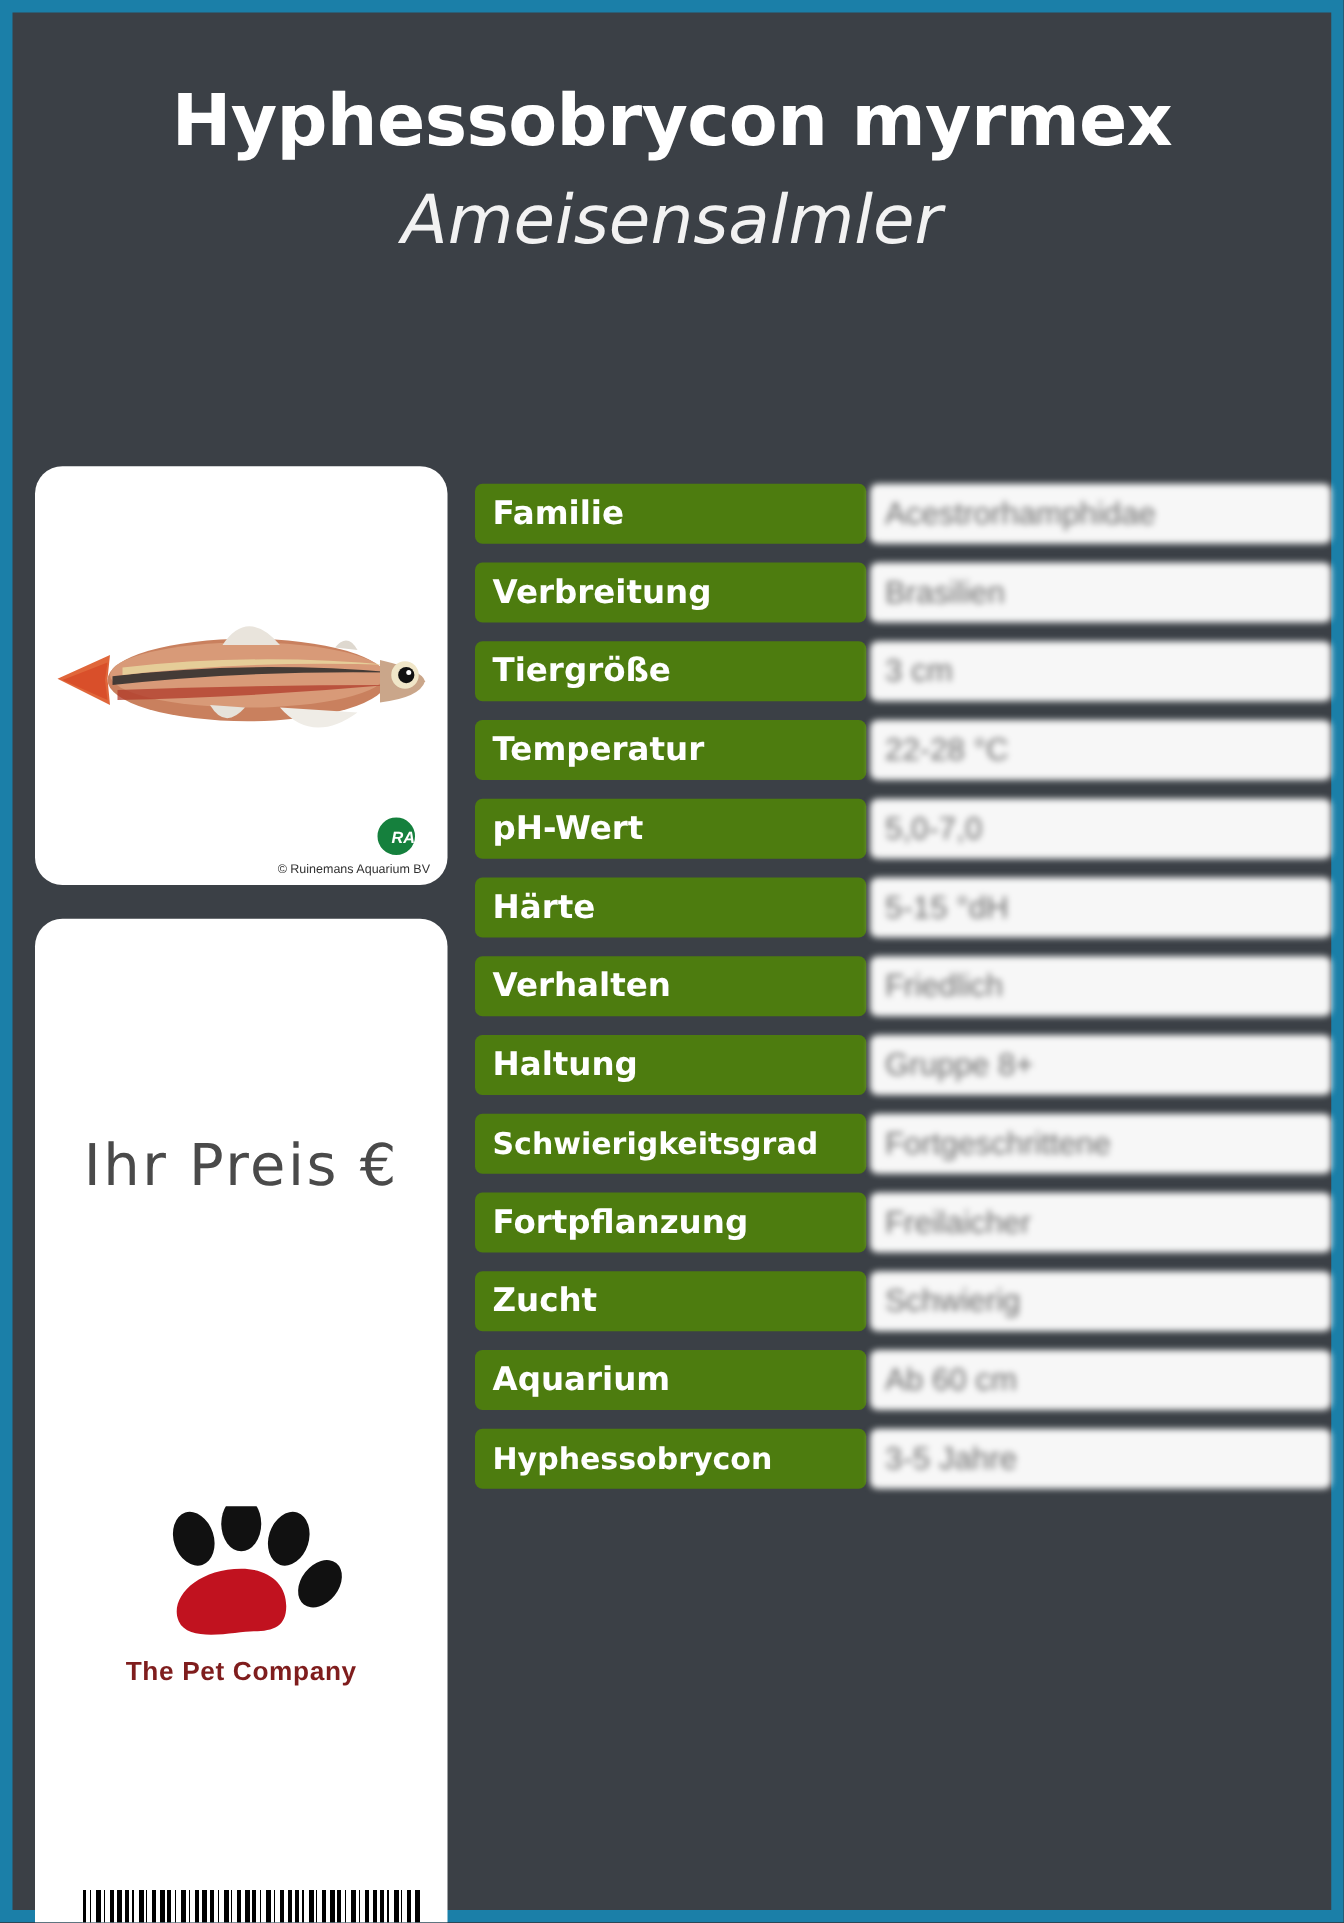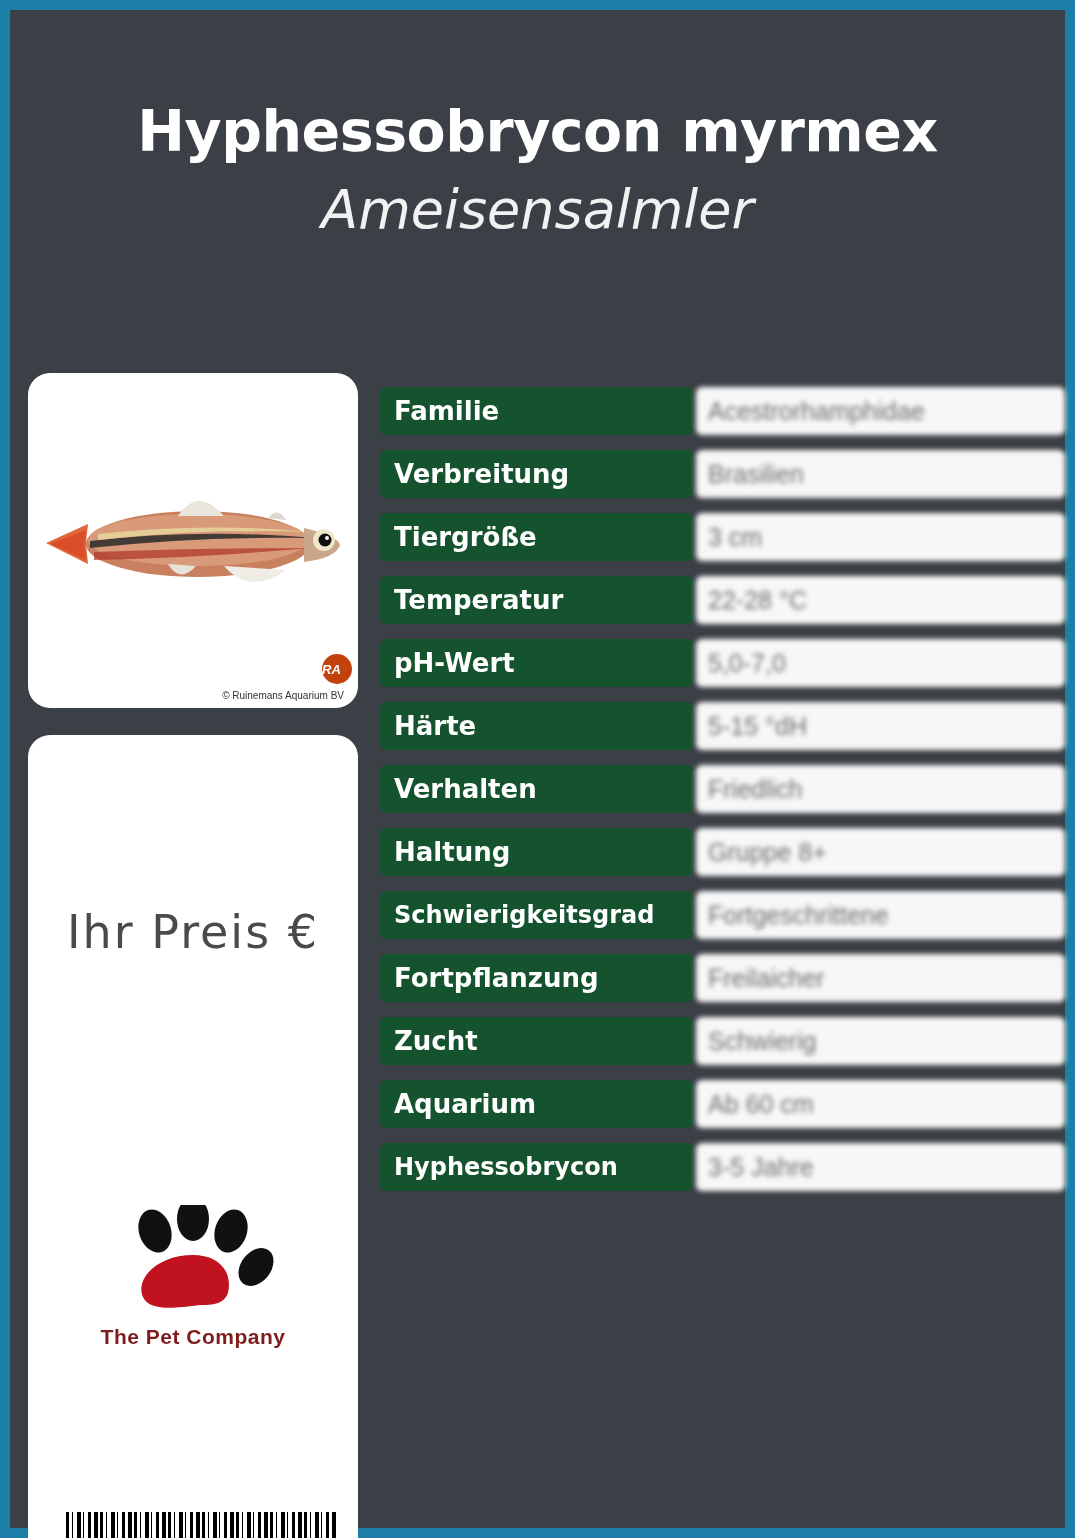--- a/index.html
+++ b/index.html
@@ -27,21 +27,20 @@
     padding-top: 58px;
     text-align: center;
   }
   .sci-name {
     color: #ffffff;
     font-size: 57px;
     font-weight: bold;
     letter-spacing: -0.5px;
     line-height: 1.05;
     font-family: "DejaVu Sans", sans-serif;
-    margin-top: 34px;
   }
   .common-name {
     color: #f2f2f2;
     font-size: 54px;
     font-style: italic;
     font-weight: normal;
     margin-top: 16px;
     font-family: "DejaVu Sans", sans-serif;
   }
 
@@ -66,26 +65,26 @@
   }
   .credit {
     position: absolute;
     right: 14px; bottom: 7px;
     font-size: 10px;
     color: #333;
     font-family: "Liberation Sans", sans-serif;
   }
   .logo-badge {
     position: absolute;
-    right: 4px; bottom: 22px;
+    right: 24px; bottom: 22px;
     width: 34px; height: 34px;
     border-radius: 50%;
-    background: #c2410c;
+    background: #15803d;
     border: 2px solid #ffffff;
-    display: flex; align-items: center; justify-content: flex-start;
+    display: flex; align-items: center; justify-content: flex-end;
   }
   .logo-badge span {
     color: #ffffff;
     font-size: 13px;
     font-style: italic;
     font-weight: bold;
   }
 
   .price-box {
     position: relative;
@@ -138,21 +137,21 @@
     top: 377px;
     width: 685px;
   }
   .row {
     display: flex;
     height: 48px;
     margin-bottom: 15px;
   }
   .row .label {
     width: 313px;
-    background: #14532d;
+    background: #4d7c0f;
     border-radius: 6px;
     color: #ffffff;
     font-size: 26px;
     font-weight: bold;
     display: flex;
     align-items: center;
     padding-left: 14px;
     font-family: "DejaVu Sans", sans-serif;
     white-space: nowrap;
     overflow: hidden;

